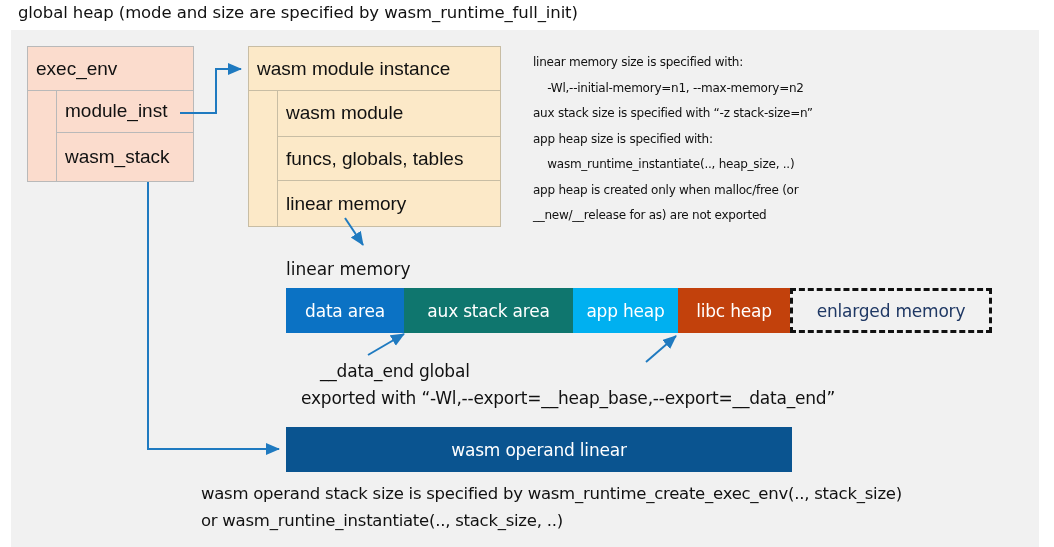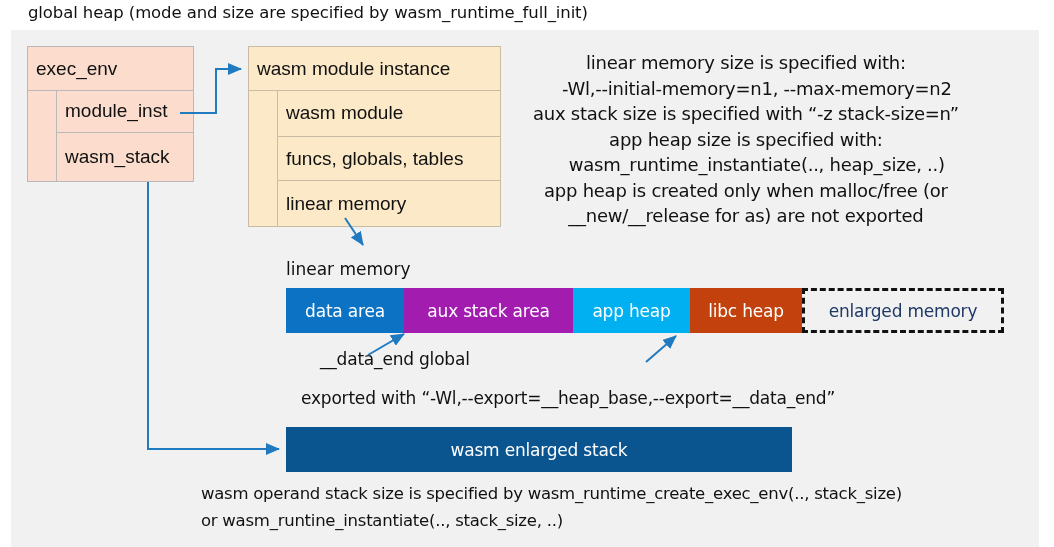--- a/index.html
+++ b/index.html
@@ -6,21 +6,21 @@
   body{
     width:1054px;height:547px;
     background:#ffffff;
     font-family:"Liberation Sans", sans-serif;
     overflow:hidden;
   }
   #stage{position:relative;width:1054px;height:547px;}
 
   
   .page-title{
-    position:absolute;left:28px;top:3px;
+    position:absolute;left:18px;top:3px;
     font-family:"DejaVu Sans", sans-serif;
     font-size:16.5px;color:#111;white-space:nowrap;letter-spacing:-0.1px;
   }
 
   
   .canvas{
     position:absolute;left:11px;top:30px;
     width:1028px;height:517px;
     background:#f1f1f1;
   }
@@ -45,24 +45,23 @@
 
   
   .peach{background:#fce9c8;border:1px solid #c8bda4;}
   .peach-sep{border-top:1px solid #c8bda4;}
   .peach-left{border-left:1px solid #c8bda4;}
 
   
   .note{
     position:absolute;
     font-family:"DejaVu Sans", sans-serif;
-    font-size:18px;color:#111;
+    font-size:12px;color:#111;
     line-height:25.5px;white-space:pre;
     letter-spacing:-0.25px;
-    text-align:center;
   }
 
   
   .lm-caption{
     position:absolute;
     font-family:"DejaVu Sans", sans-serif;
     font-size:17px;color:#111;white-space:nowrap;
   }
   .membar{position:absolute;display:flex;height:45px;}
   .seg{
@@ -155,39 +154,39 @@
     wasm_runtime_instantiate(.., heap_size, ..)
 app heap is created only when malloc/free (or
 __new/__release for as) are not exported</div>
 
   <div class="lm-caption" style="left:286px;top:259px;">linear memory</div>
 
   <div class="membar" style="left:286px;top:288px;">
     <div class="seg" style="width:118px;background:#0b72c4;">
       <span>data area</span>
     </div>
-    <div class="seg" style="width:169px;background:#a21caf;">
+    <div class="seg" style="width:169px;background:#0f766e;">
       <span>aux stack area</span>
     </div>
-    <div class="seg" style="width:117px;background:#00b0f0;">
+    <div class="seg" style="width:105px;background:#00b0f0;">
       <span>app heap</span>
     </div>
     <div class="seg" style="width:112px;background:#c2410c;">
       <span>libc heap</span>
     </div>
     <div class="seg dashed" style="width:202px;">
       <span>enlarged memory</span>
     </div>
   </div>
 
-  <div class="callout" style="left:320px;top:349px;">__data_end global</div>
+  <div class="callout" style="left:320px;top:361px;">__data_end global</div>
   <div class="callout" style="left:301px;top:388px;">exported with “-Wl,--export=__heap_base,--export=__data_end”</div>
 
   <div class="opstack" style="left:286px;top:427px;width:506px;height:45px;background:#0a5490;">
-    <span>wasm enlarged stack</span>
+    <span>wasm operand linear</span>
   </div>
 
   <div class="bottom-note" style="left:186px;top:480px;margin-left:15px;">wasm operand stack size is specified by wasm_runtime_create_exec_env(.., stack_size)
 or wasm_runtine_instantiate(.., stack_size, ..)</div>
 
   <svg class="connectors" viewBox="0 0 1054 547">
     <defs>
       <marker id="arrow" markerWidth="8" markerHeight="8" refX="6.5" refY="3" orient="auto" markerUnits="strokeWidth">
         <path d="M0,0 L7,3 L0,6 z" fill="#1f7ac0"></path>
       </marker>

